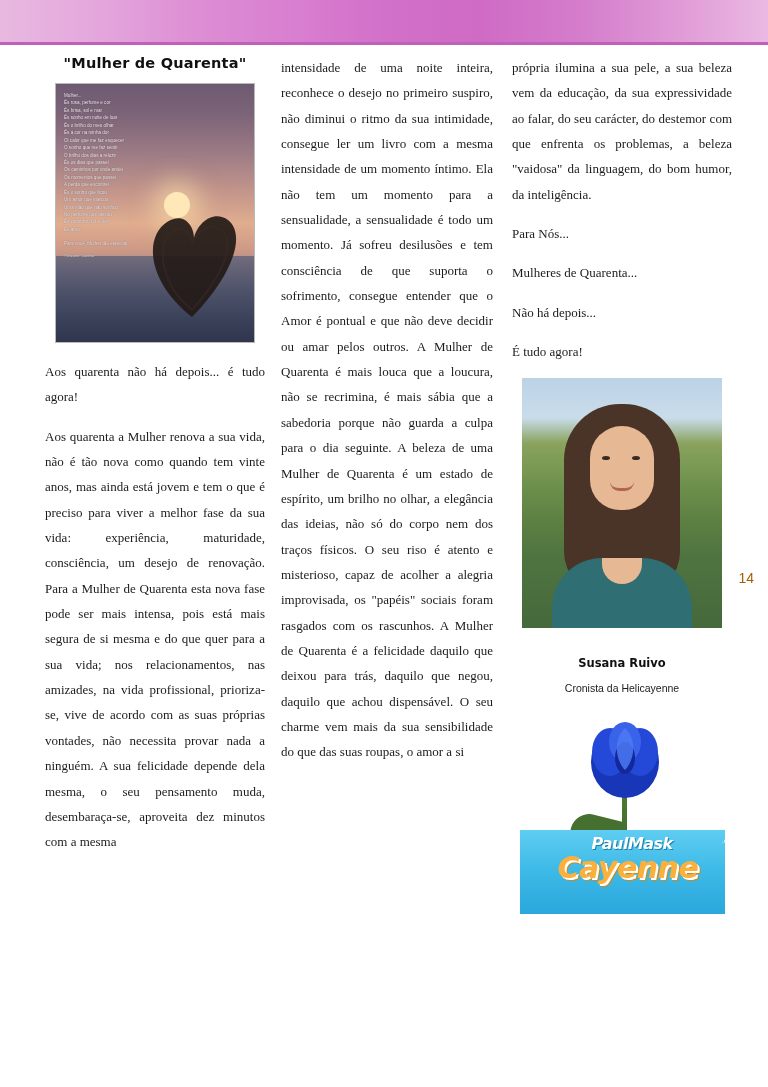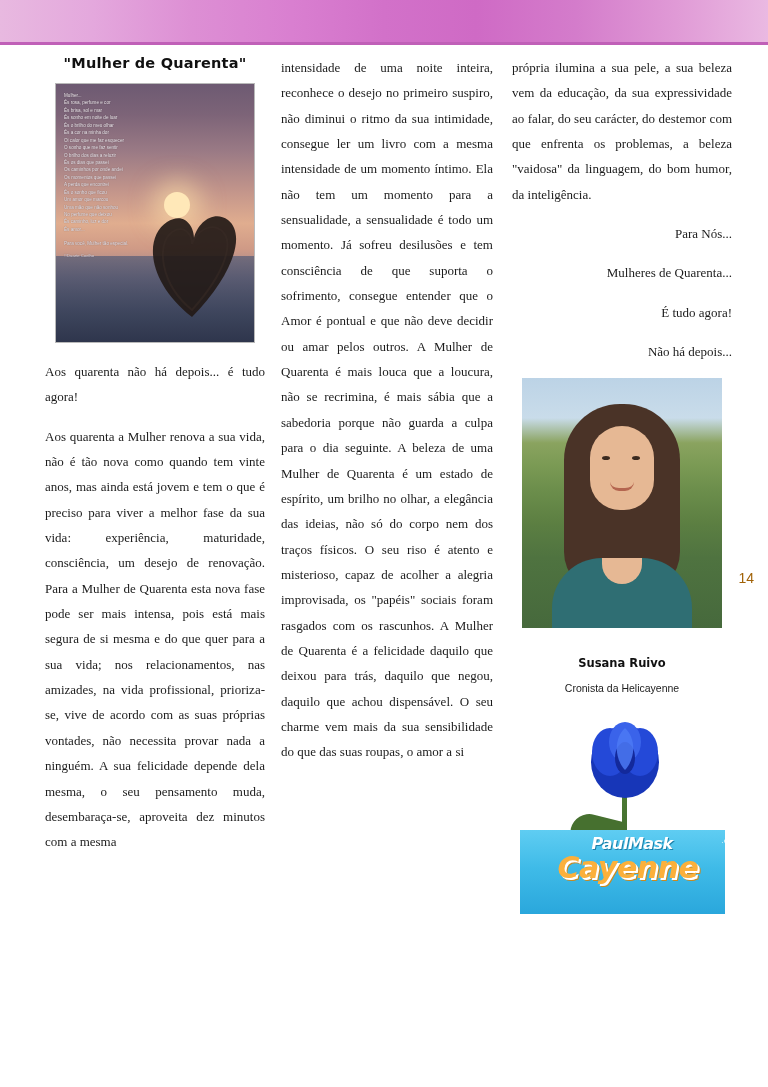--- a/index.html
+++ b/index.html
@@ -113,21 +113,21 @@
     font-size: 13px;
     line-height: 1.95;
     color: #1b1b1b;
     text-align: justify;
     margin: 0 0 14px 0;
     font-family: Liberation Serif, serif;
   }
   p.body.last { margin-bottom: 0; }
 
   #col3 p.body { text-align: justify; }
-  #col3 p.plain { text-align: right; }
+  #col3 p.plain { text-align: left; }
 
   
   .photo {
     position: relative;
     width: 200px; height: 250px;
     margin: 12px auto 0 auto;
     background: linear-gradient(180deg,
       #bcd3e6 0%, #c9dcea 16%,
       #8aa35f 26%, #7c9b55 34%,
       #6d8f4c 44%, #5c7f42 58%, #4f7340 72%, #46693c 100%);
@@ -326,22 +326,22 @@
     </div>
 
     <div class="col" id="col2">
       <p class="body last">intensidade de uma noite inteira, reconhece o desejo no primeiro suspiro, não diminui o ritmo da sua intimidade, consegue ler um livro com a mesma intensidade de um momento íntimo. Ela não tem um momento para a sensualidade, a sensualidade é todo um momento. Já sofreu desilusões e tem consciência de que suporta o sofrimento, consegue entender que o Amor é pontual e que não deve decidir ou amar pelos outros. A Mulher de Quarenta é mais louca que a loucura, não se recrimina, é mais sábia que a sabedoria porque não guarda a culpa para o dia seguinte. A beleza de uma Mulher de Quarenta é um estado de espírito, um brilho no olhar, a elegância das ideias, não só do corpo nem dos traços físicos. O seu riso é atento e misterioso, capaz de acolher a alegria improvisada, os "papéis" sociais foram rasgados com os rascunhos. A Mulher de Quarenta é a felicidade daquilo que deixou para trás, daquilo que negou, daquilo que achou dispensável. O seu charme vem mais da sua sensibilidade do que das suas roupas, o amor a si</p>
     </div>
 
     <div class="col" id="col3">
       <p class="body">própria ilumina a sua pele, a sua beleza vem da educação, da sua expressividade ao falar, do seu carácter, do destemor com que enfrenta os problemas, a beleza "vaidosa" da linguagem, do bom humor, da inteligência.</p>
       <p class="body plain">Para Nós...</p>
       <p class="body plain">Mulheres de Quarenta...</p>
+      <p class="body plain">Não há depois...</p>
       <p class="body plain">É tudo agora!</p>
-      <p class="body plain">Não há depois...</p>
 
       <div class="photo">
         <div class="hair"></div>
         <div class="face"></div>
         <div class="eye l"></div>
         <div class="eye r"></div>
         <div class="smile"></div>
         <div class="shirt"></div>
       </div>
 

